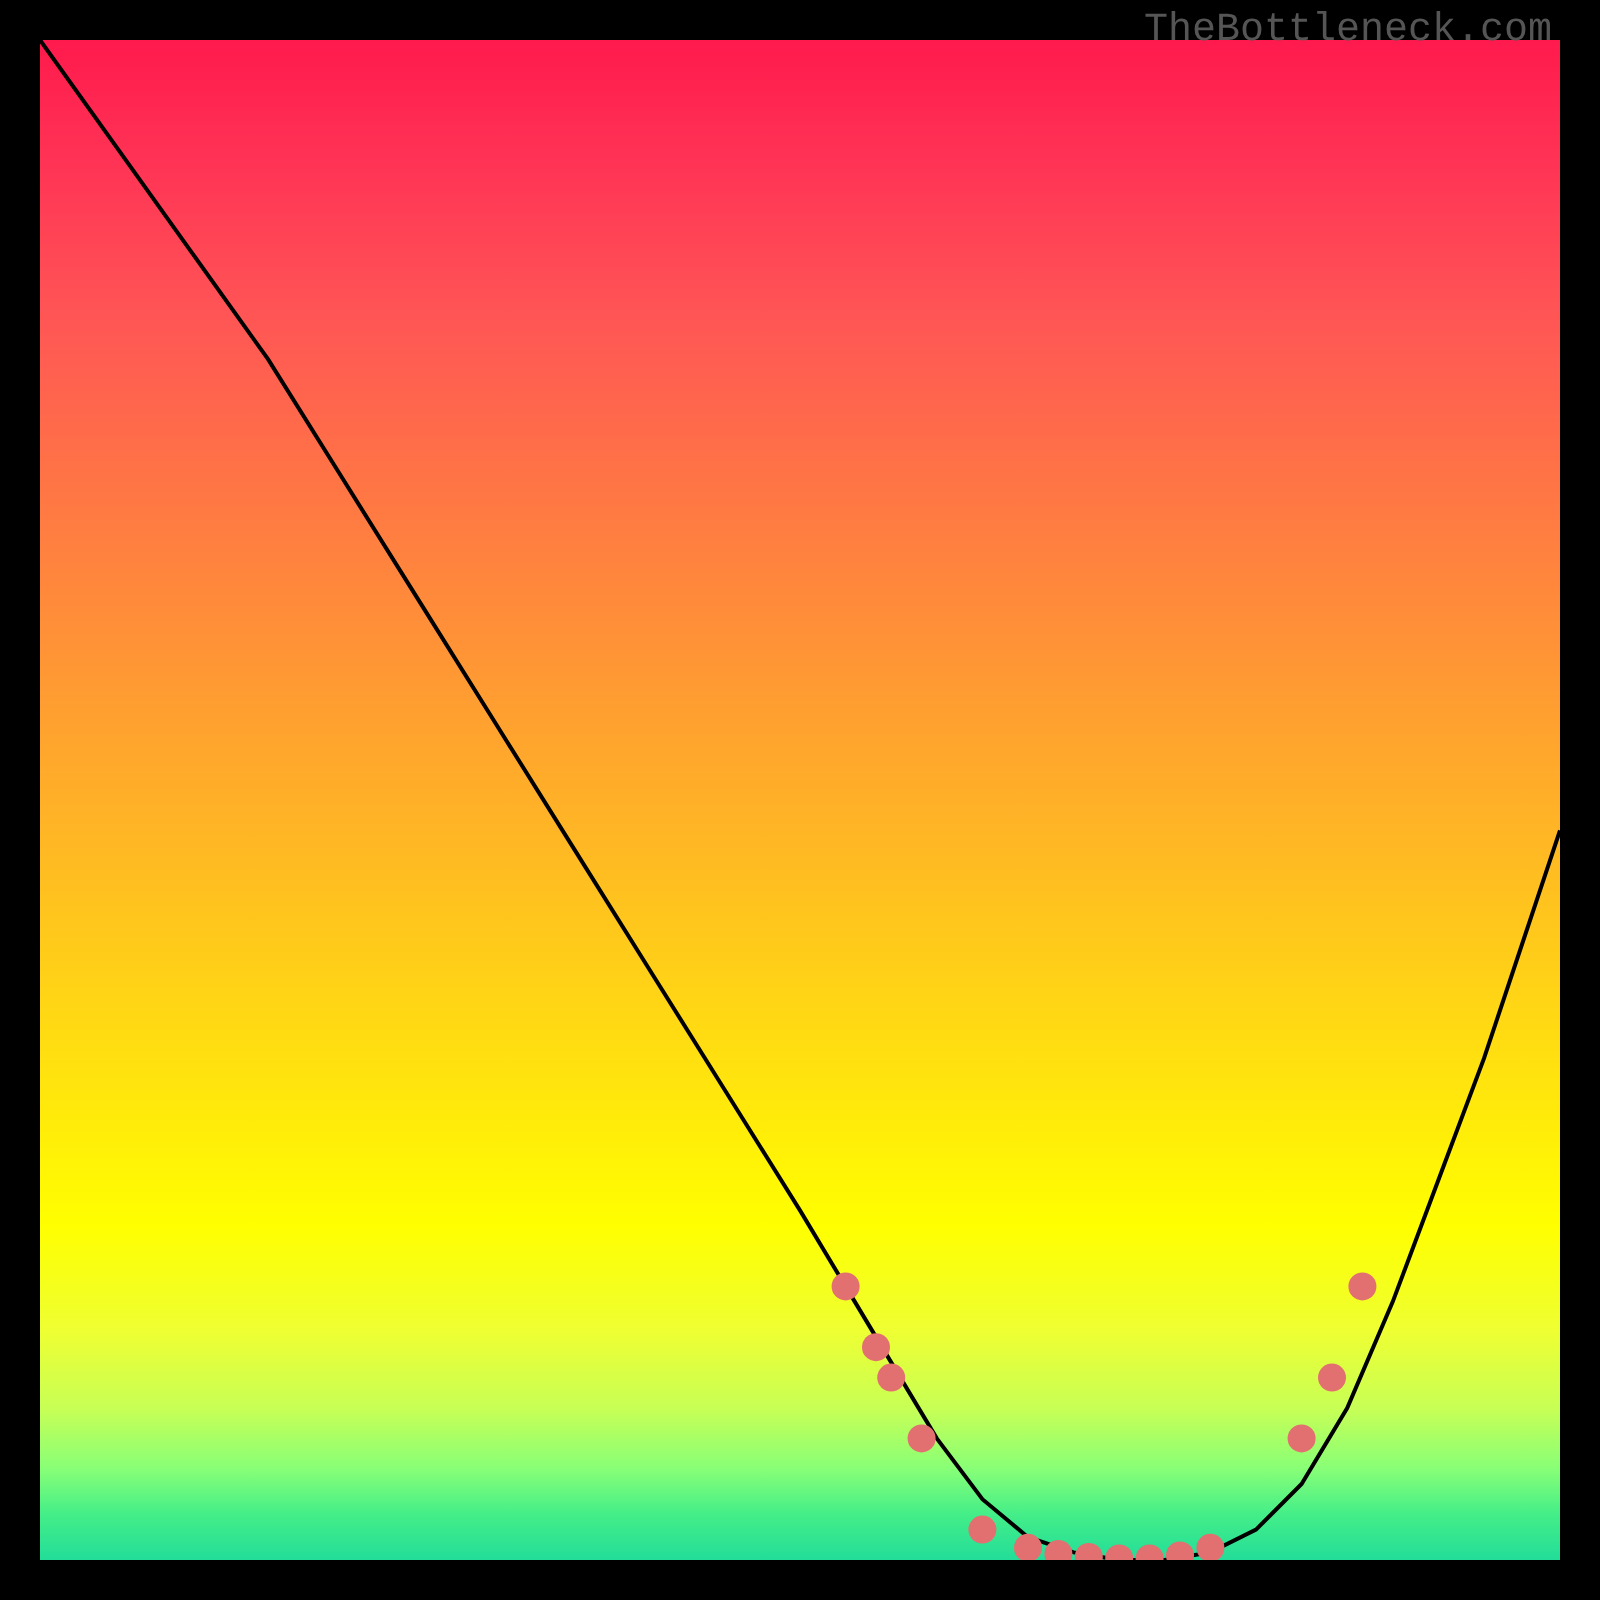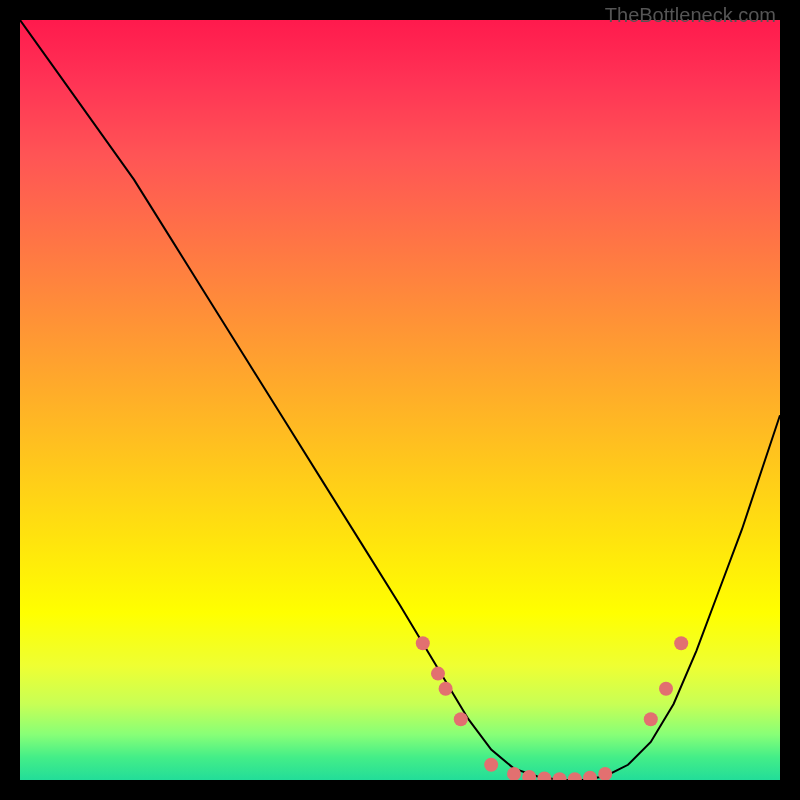--- a/index.html
+++ b/index.html
@@ -34,20 +34,21 @@
     );
   }
   .watermark {
     position: absolute;
     top: 4px;
     right: 24px;
     color: #555;
     font-size: 20px;
     font-weight: 500;
     z-index: 10;
+    font-family: Liberation Mono, monospace;
   }
   .curve-svg {
     position: absolute;
     left: 0;
     top: 0;
     width: 100%;
     height: 100%;
   }
   .curve-path {
     fill: none;

